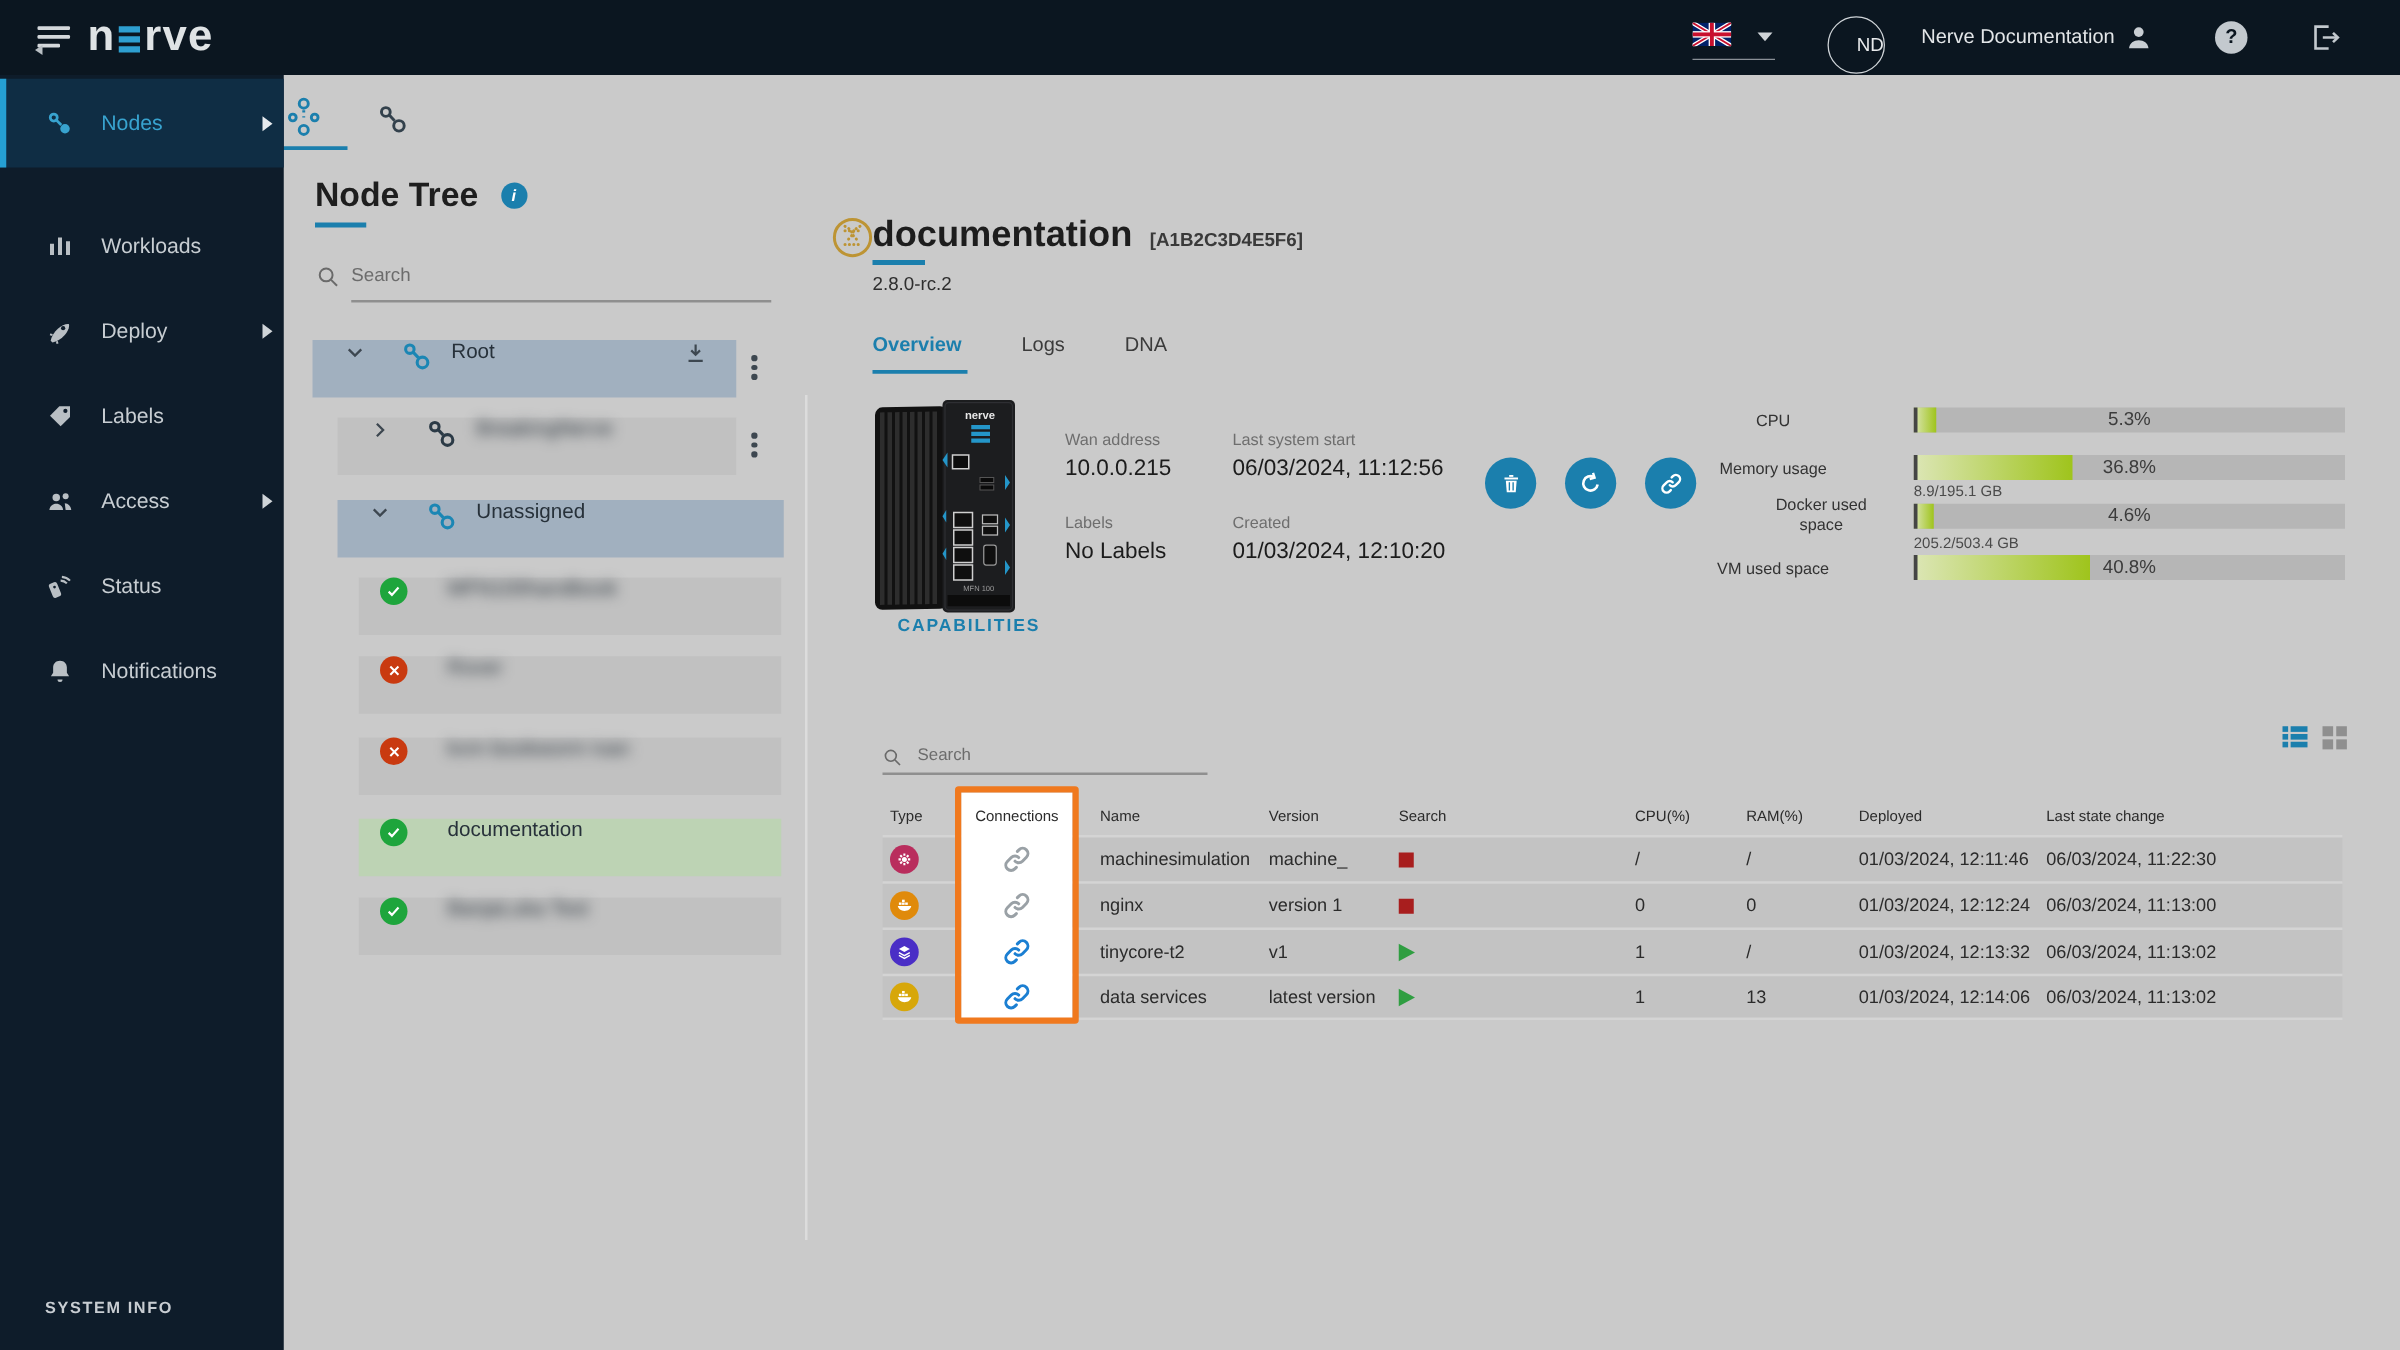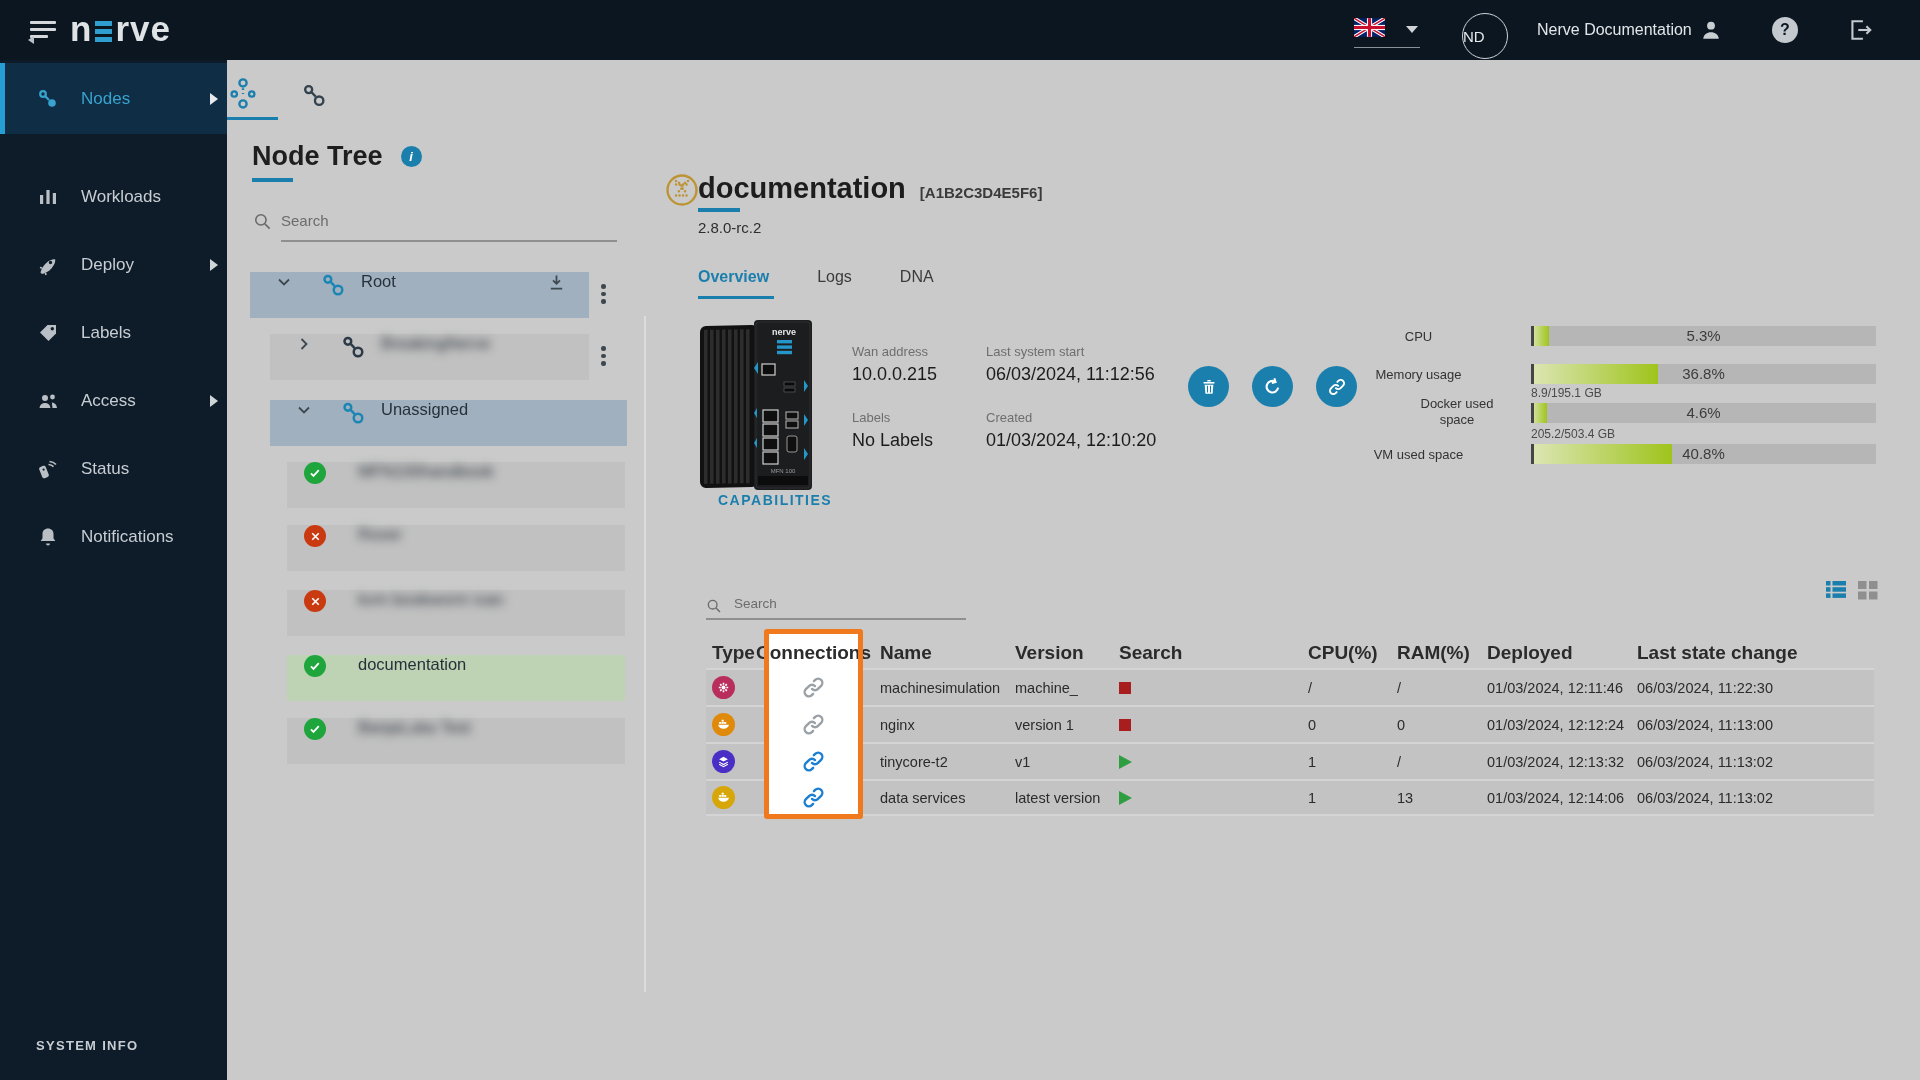--- a/index.html
+++ b/index.html
@@ -12,21 +12,21 @@
   .hamburger{position:absolute;left:30px;top:21px;width:26px;height:19px;cursor:pointer}
   .hamburger .bar{height:3px;background:#d4d8db;border-radius:1px;margin-bottom:4px}
   .hamburger .tri{position:absolute;left:-2px;bottom:-4px;width:0;height:0;border-top:4px solid transparent;border-bottom:4px solid transparent;border-right:6px solid #b9bfc4}
   .brand{position:absolute;left:70px;top:9px;display:flex;align-items:center;font-size:35px;font-weight:bold;color:#dfe3e5;letter-spacing:1px}
   .ebars{display:inline-flex;flex-direction:column;gap:3px;margin:0 3px;padding-top:4px}
   .ebars div{width:17px;height:5px;background:#2e9fd0}
   .lang{position:absolute;left:1354px;top:18px;width:70px;cursor:pointer}
   .lang svg{display:block}
   .lang .caret{position:absolute;right:6px;top:8px;width:0;height:0;border-left:6px solid transparent;border-right:6px solid transparent;border-top:7px solid #cfd3d7}
   .lang .uline{position:absolute;left:0;top:29px;width:66px;height:1px;background:#8a9097}
-  .avatar{position:absolute;left:1462px;top:13px;width:46px;height:46px;border:1.5px solid #cfd4d8;border-radius:50%;color:#e8eaec;font-size:15px;display:flex;align-items:center;justify-content:flex-start;cursor:pointer}
+  .avatar{position:absolute;left:1462px;top:13px;width:46px;height:46px;border:1.5px solid #cfd4d8;border-radius:50%;color:#e8eaec;font-size:15px;display:flex;align-items:center;justify-content:flex-end;cursor:pointer}
   .username{position:absolute;left:1537px;top:0;height:60px;display:flex;align-items:center;color:#e3e6e8;font-size:16px}
   .tb-icon{position:absolute;top:17px;width:26px;height:26px;cursor:pointer}
   .help-circle{background:#c3c9ce;border-radius:50%;display:flex;align-items:center;justify-content:center;color:#0b1620;font-weight:bold;font-size:16px}
 
   
   .sidebar{position:absolute;left:0;top:60px;width:227px;height:1020px;background:#0e1c2a;z-index:15}
   .side-item{position:absolute;left:0;width:227px;height:67px;display:flex;align-items:center;padding-left:36px;gap:21px;color:#c7cdd2;font-size:17px;cursor:pointer}
   .side-item.active{background:#0f2d44;border-left:5px solid #259fd3;padding-left:31px;color:#38a3cf}
   .side-item .chev{position:absolute;right:9px;width:0;height:0;border-top:6px solid transparent;border-bottom:6px solid transparent;border-left:8px solid #cfd4d8}
   .side-item.active .chev{border-left-color:#e6eaee}
@@ -77,21 +77,21 @@
   .glabel{position:absolute;width:177px;text-align:center;font-size:13px;color:#333;line-height:16px}
   .gtrack{position:absolute;left:1531px;width:345px;height:20px;background:#b6b6b6}
   .gfill{position:absolute;left:0;top:0;height:20px;background:linear-gradient(90deg,#dce6b6 0%,#9fc41c 100%)}
   .gmark{position:absolute;left:0;top:0;width:3px;height:20px;background:#454545}
   .gpct{position:absolute;left:0;top:0;width:100%;text-align:center;font-size:15px;color:#3c3c3c;line-height:20px}
   .gdetail{position:absolute;left:1531px;font-size:12px;color:#4a4a4a}
 
   
   .view-toggle{position:absolute;top:577px;cursor:pointer}
   .whead,.wrow{position:absolute;left:706px;width:1168px;display:grid;grid-template-columns:63px 89px 153px 104px 189px 89px 90px 150px 241px;align-items:center}
-  .whead{top:638px;height:30px;font-size:19px;font-weight:bold;color:#2b2b2b}
+  .whead{top:638px;height:30px;font-size:12px;font-weight:normal;color:#2b2b2b}
   .wrow{height:37px;background:#c3c3c3;border-top:2px solid #d4d4d4;font-size:14.5px;color:#2b2b2b;cursor:pointer}
   .wcell{position:relative;z-index:2;padding-left:4px;display:flex;align-items:center}
   .wcell.c1{padding-left:6px}
   .wcell.c2{justify-content:center;padding-left:0}
   .wcell.c3{padding-left:22px}
   .conn-strip{position:absolute;left:769px;top:634px;width:89px;height:182px;background:#ffffff;z-index:1}
   .hl-box{position:absolute;left:764px;top:629px;width:99px;height:190px;border:5px solid #f0791e;border-radius:3px;z-index:3;pointer-events:none}
   .tbl-bottom{position:absolute;left:706px;top:814px;width:1168px;height:2px;background:#d0d0d0;z-index:0}
   .type-circ{width:23px;height:23px;border-radius:50%;display:flex;align-items:center;justify-content:center}
   .sq-stopped{width:12px;height:12px;background:#a81e1e}

